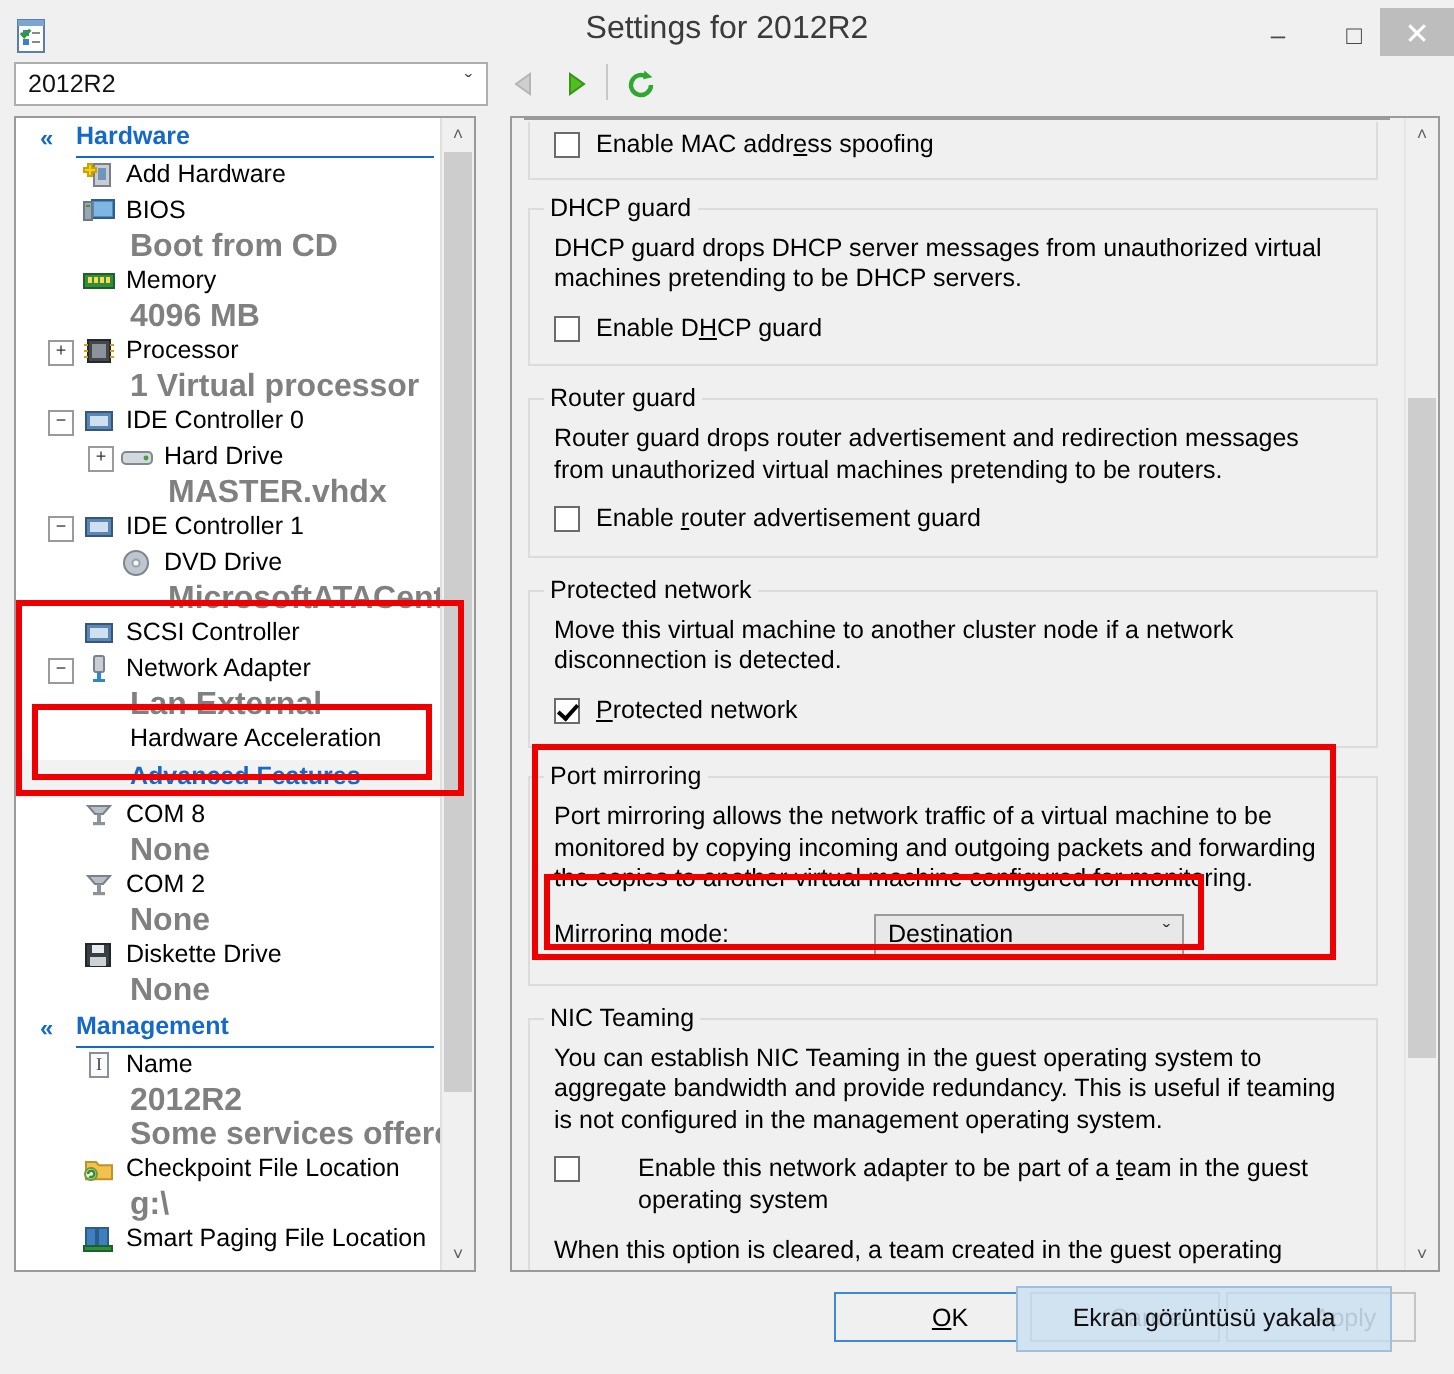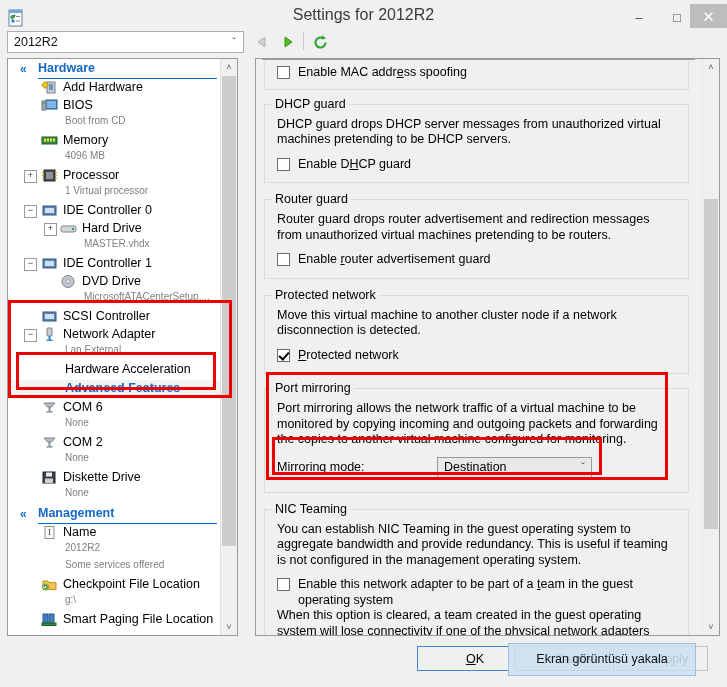--- a/index.html
+++ b/index.html
@@ -45,21 +45,21 @@
   .grp .lbl{position:absolute;left:30px;top:1px;color:#1569c7;font-weight:bold;font-size:12.5px;}
   .grp .rule{position:absolute;left:30px;right:4px;bottom:0;height:1px;background:#1569c7;}
   .row{position:relative;height:18px;}
   .row .exp{position:absolute;left:16px;top:3px;width:11px;height:11px;
     border:1px solid #9a9a9a;background:#fff;font-size:9px;line-height:9px;text-align:center;color:#333;}
   .row .ico{position:absolute;left:33px;top:1px;width:17px;height:15px;}
   .row .ico.indent{left:52px;}
   .row .txt{position:absolute;left:55px;top:1px;font-size:12.5px;color:#000;white-space:nowrap;}
   .row .txt.indent{left:74px;}
   .sub{position:relative;height:17px;}
-  .sub .txt{position:absolute;left:57px;top:0px;font-size:10px;color:#808080;white-space:nowrap;}
+  .sub .txt{position:absolute;left:57px;top:0px;font-size:16px;color:#808080;white-space:nowrap;font-weight:bold;}
   .sub .txt.deep{left:76px;}
   .leaf{position:relative;height:19px;}
   .leaf .txt{position:absolute;left:57px;top:1px;font-size:12.5px;color:#000;white-space:nowrap;}
   .leaf.sel{background:#f2f2f2;}
   .leaf.sel .txt{color:#1569c7;font-weight:bold;}
 
   
   .sb-scroll{position:absolute;right:0;top:0;width:16px;height:576px;background:#f0f0f0;border-left:1px solid #e0e0e0;}
   .sb-arrow{position:absolute;left:0;width:16px;height:16px;display:flex;align-items:center;justify-content:center;font-size:9px;color:#606060;}
   .sb-arrow.up{top:0;} .sb-arrow.dn{bottom:0;}
@@ -322,21 +322,21 @@
       </div>
 
       <div class="row">
         <span class="ico">
           <svg width="17" height="15" viewBox="0 0 17 15">
             <path d="M3 3 h11 l-3.5 4 h-4 z" fill="#b9bfc6" stroke="#7b8188"></path>
             <rect x="7.5" y="7" width="2" height="4" fill="#8d939a"></rect>
             <rect x="5.5" y="11" width="6" height="1.6" fill="#8d939a"></rect>
           </svg>
         </span>
-        <span class="txt">COM 6</span>
+        <span class="txt">COM 8</span>
       </div>
       <div class="sub">
         <span class="txt">None</span>
       </div>
 
       <div class="row">
         <span class="ico">
           <svg width="17" height="15" viewBox="0 0 17 15">
             <path d="M3 3 h11 l-3.5 4 h-4 z" fill="#b9bfc6" stroke="#7b8188"></path>
             <rect x="7.5" y="7" width="2" height="4" fill="#8d939a"></rect>
@@ -477,21 +477,21 @@
               <span class="arw">ˇ</span>
             </span>
           </div>
         </div>
       </div>
 
       <div class="gb" style="margin-top:16px;">
         <div class="gb-title">NIC Teaming</div>
         <div class="gb-body">
           <div class="desc">You can establish NIC Teaming in the guest operating system to aggregate bandwidth and provide redundancy. This is useful if teaming is not configured in the management operating system.</div>
-          <div class="cbrow" style="">
+          <div class="cbrow" style="margin-bottom:10px;gap:21px;">
             <span class="cbox"></span>
             <span class="cblabel"><span>Enable this network adapter to be part of a </span><u>t</u><span>eam in the guest operating system</span></span>
           </div>
           <div class="desc last">When this option is cleared, a team created in the guest operating system will lose connectivity if one of the physical network adapters stops working.</div>
         </div>
       </div>
 
     </div>
 
     <div class="pn-scroll">

